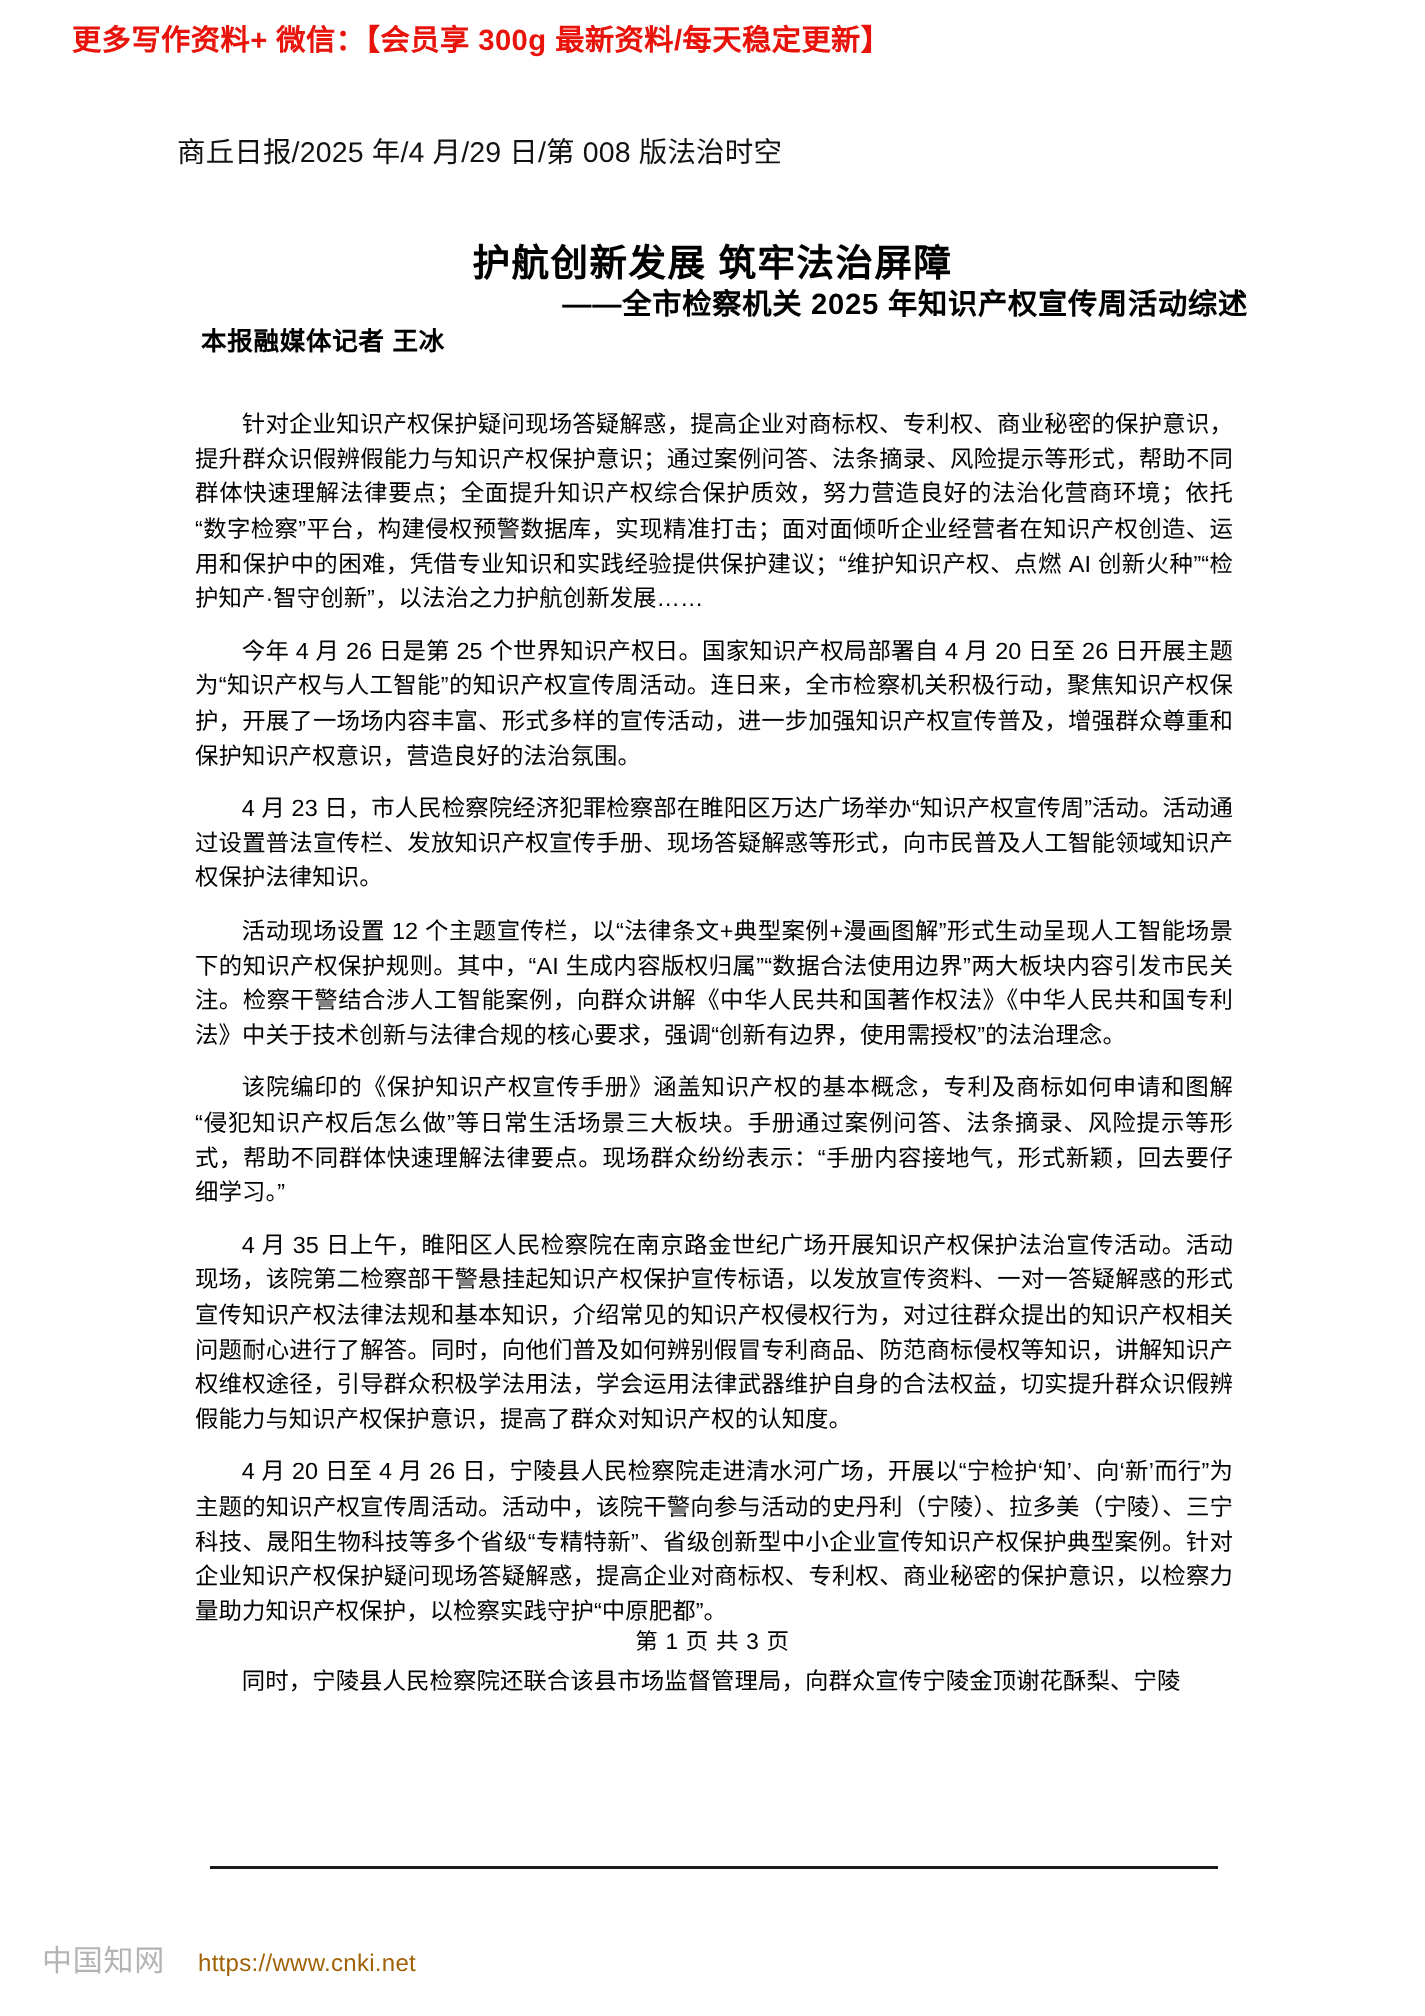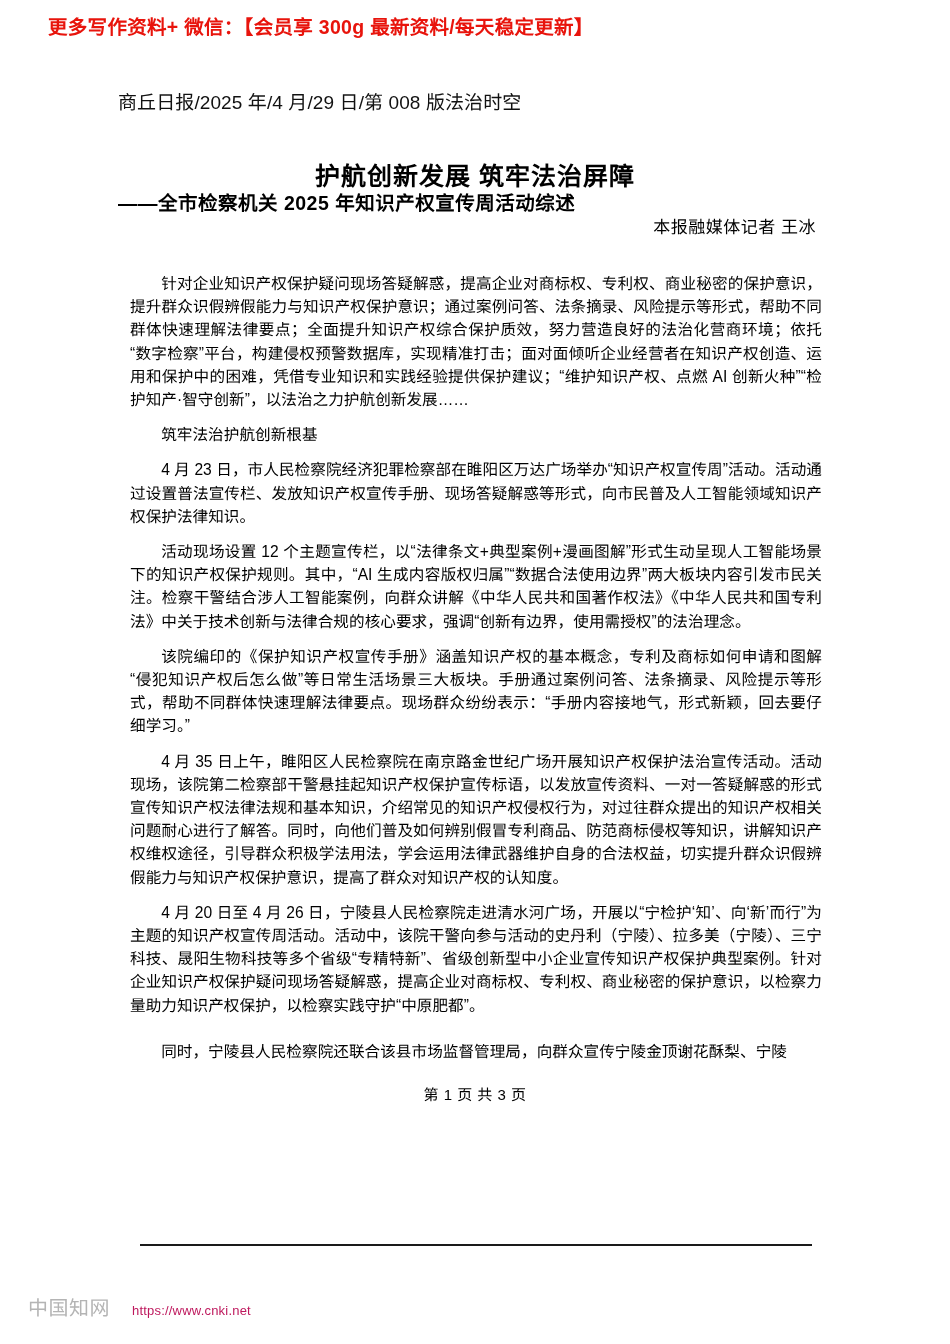--- a/index.html
+++ b/index.html
@@ -62,36 +62,36 @@
     font-weight: 700;
     letter-spacing: 1px;
     margin-top: 20px;
   }
 
   .subheadline {
     position: absolute;
     left: 118px;
     top: 172px;
     width: 714px;
-    text-align: left;
+    text-align: right;
     font-size: 19.5px;
     line-height: 30px;
     font-weight: 700;
     letter-spacing: 0.5px;
   }
 
   .byline {
     position: absolute;
-    left: 102px;
+    left: 134px;
     top: 215px;
     width: 714px;
-    text-align: right;
+    text-align: left;
     font-size: 17px;
     line-height: 26px;
-    font-weight: 400;
+    font-weight: 700;
     letter-spacing: 0.5px;
   }
 
   
   .body-copy {
     position: absolute;
     left: 118px;
     top: 260px;
     width: 716px;
     font-size: 15.6px;
@@ -138,44 +138,44 @@
     gap: 22px;
     color: #b9b9b9;
   }
   .watermark .wm-brand {
     font-size: 20px;
     line-height: 26px;
     letter-spacing: 0.5px;
     color: #b4b4b4;
   }
   .watermark .wm-url {
-    font-size: 13px;
+    font-size: 16px;
     line-height: 26px;
     letter-spacing: 0.2px;
-    color: #be185d;
+    color: #a16207;
   }
 </style>
 </head>
 <body>
 
 <div class="sheet">
 
   <div class="promo-banner">更多写作资料+ 微信：【会员享 300g 最新资料/每天稳定更新】</div>
 
   <div class="source-line">商丘日报/2025 年/4 月/29 日/第 008 版法治时空</div>
 
   <h1 class="headline">护航创新发展  筑牢法治屏障</h1>
 
   <h2 class="subheadline">——全市检察机关 2025 年知识产权宣传周活动综述</h2>
 
   <div class="byline">本报融媒体记者  王冰</div>
 
   <div class="body-copy">
     <p>针对企业知识产权保护疑问现场答疑解惑，提高企业对商标权、专利权、商业秘密的保护意识，提升群众识假辨假能力与知识产权保护意识；通过案例问答、法条摘录、风险提示等形式，帮助不同群体快速理解法律要点；全面提升知识产权综合保护质效，努力营造良好的法治化营商环境；依托“数字检察”平台，构建侵权预警数据库，实现精准打击；面对面倾听企业经营者在知识产权创造、运用和保护中的困难，凭借专业知识和实践经验提供保护建议；“维护知识产权、点燃 AI 创新火种”“检护知产·智守创新”，以法治之力护航创新发展……</p>
-    <p>筑牢法治护航创新根基</p>
+    <p>今年 4 月 26 日是第 25 个世界知识产权日。国家知识产权局部署自 4 月 20 日至 26 日开展主题为“知识产权与人工智能”的知识产权宣传周活动。连日来，全市检察机关积极行动，聚焦知识产权保护，开展了一场场内容丰富、形式多样的宣传活动，进一步加强知识产权宣传普及，增强群众尊重和保护知识产权意识，营造良好的法治氛围。</p>
     <p>4 月 23 日，市人民检察院经济犯罪检察部在睢阳区万达广场举办“知识产权宣传周”活动。活动通过设置普法宣传栏、发放知识产权宣传手册、现场答疑解惑等形式，向市民普及人工智能领域知识产权保护法律知识。</p>
     <p>活动现场设置 12 个主题宣传栏，以“法律条文+典型案例+漫画图解”形式生动呈现人工智能场景下的知识产权保护规则。其中，“AI 生成内容版权归属”“数据合法使用边界”两大板块内容引发市民关注。检察干警结合涉人工智能案例，向群众讲解《中华人民共和国著作权法》《中华人民共和国专利法》中关于技术创新与法律合规的核心要求，强调“创新有边界，使用需授权”的法治理念。</p>
     <p>该院编印的《保护知识产权宣传手册》涵盖知识产权的基本概念，专利及商标如何申请和图解“侵犯知识产权后怎么做”等日常生活场景三大板块。手册通过案例问答、法条摘录、风险提示等形式，帮助不同群体快速理解法律要点。现场群众纷纷表示：“手册内容接地气，形式新颖，回去要仔细学习。”</p>
     <p>4 月 35 日上午，睢阳区人民检察院在南京路金世纪广场开展知识产权保护法治宣传活动。活动现场，该院第二检察部干警悬挂起知识产权保护宣传标语，以发放宣传资料、一对一答疑解惑的形式宣传知识产权法律法规和基本知识，介绍常见的知识产权侵权行为，对过往群众提出的知识产权相关问题耐心进行了解答。同时，向他们普及如何辨别假冒专利商品、防范商标侵权等知识，讲解知识产权维权途径，引导群众积极学法用法，学会运用法律武器维护自身的合法权益，切实提升群众识假辨假能力与知识产权保护意识，提高了群众对知识产权的认知度。</p>
     <p>4 月 20 日至 4 月 26 日，宁陵县人民检察院走进清水河广场，开展以“宁检护‘知’、向‘新’而行”为主题的知识产权宣传周活动。活动中，该院干警向参与活动的史丹利（宁陵）、拉多美（宁陵）、三宁科技、晟阳生物科技等多个省级“专精特新”、省级创新型中小企业宣传知识产权保护典型案例。针对企业知识产权保护疑问现场答疑解惑，提高企业对商标权、专利权、商业秘密的保护意识，以检察力量助力知识产权保护，以检察实践守护“中原肥都”。</p>
     <p class="spacer-before">同时，宁陵县人民检察院还联合该县市场监督管理局，向群众宣传宁陵金顶谢花酥梨、宁陵</p>
   </div>
 
   <div class="page-number">第 1 页 共 3 页</div>
 

